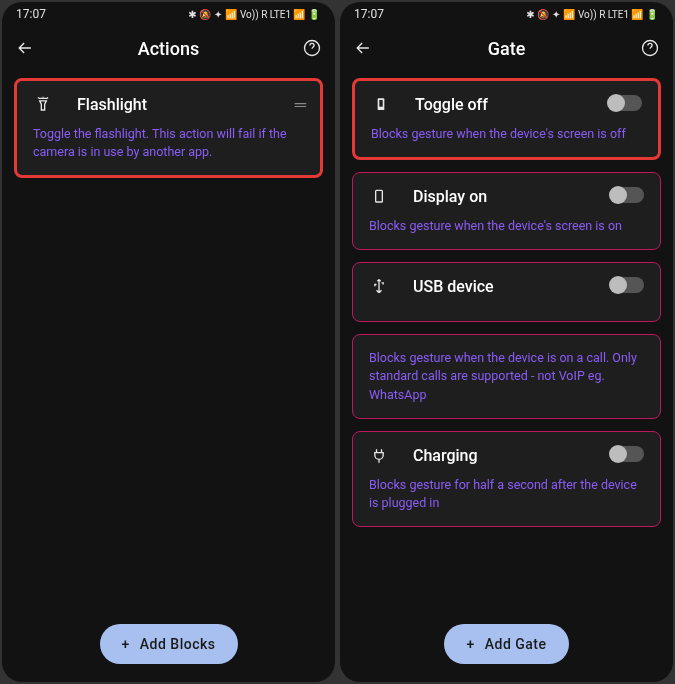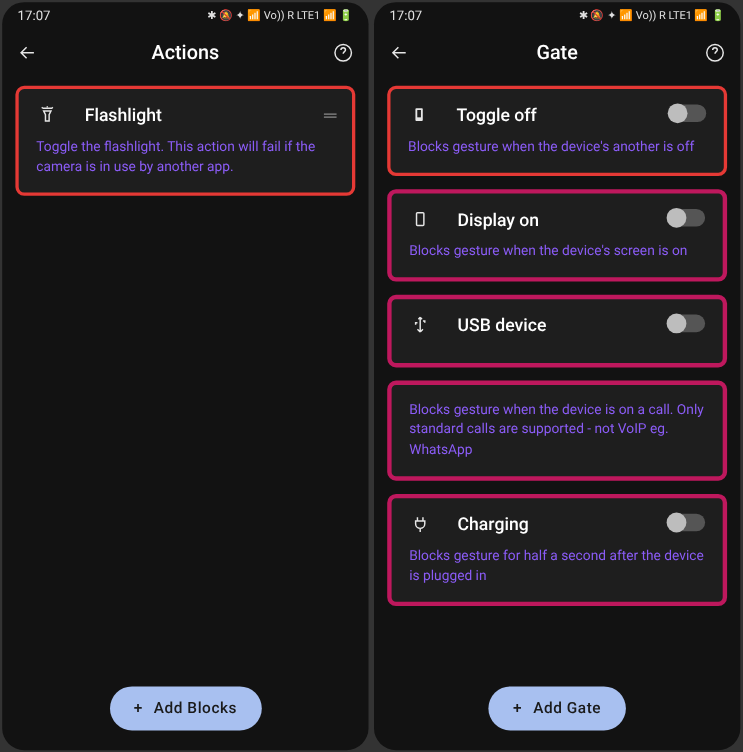--- a/index.html
+++ b/index.html
@@ -36,21 +36,21 @@
     display: flex;
     align-items: center;
     justify-content: space-between;
     padding: 0 13px;
     color: #fff;
   }
   .header-title { font-size: 18px; font-weight: 500; }
   .content { flex: 1; padding: 8px 12px; overflow-y: auto; }
   .card {
     background: #1e1e1e;
-    border: 4px solid #be185d;
+    border: 1px solid #be185d;
     border-radius: 8px;
     padding: 14px 16px;
     margin-bottom: 12px;
     color: #e6e6e6;
   }
   .card.highlight { border: 3px solid #e53935; }
   .card-head {
     display: flex;
     align-items: flex-start;
     gap: 24px;
@@ -154,21 +154,21 @@
         <div class="card-head">
           <span class="icon">
             <svg viewBox="0 0 24 24">
               <rect x="8" y="4" width="8" height="14" rx="1" fill="#e6e6e6" stroke="none"></rect>
               <rect x="10" y="6" width="4" height="8" fill="#1e1e1e" stroke="none"></rect>
             </svg>
           </span>
           <span class="card-title">Toggle off</span>
           <span class="toggle"></span>
         </div>
-        <div class="card-desc">Blocks gesture when the device's another is off</div>
+        <div class="card-desc">Blocks gesture when the device's screen is off</div>
       </div>
       <div class="card">
         <div class="card-head">
           <span class="icon">
             <svg viewBox="0 0 24 24">
               <rect x="8" y="4" width="8" height="14" rx="1"></rect>
             </svg>
           </span>
           <span class="card-title">Display on</span>
           <span class="toggle"></span>

